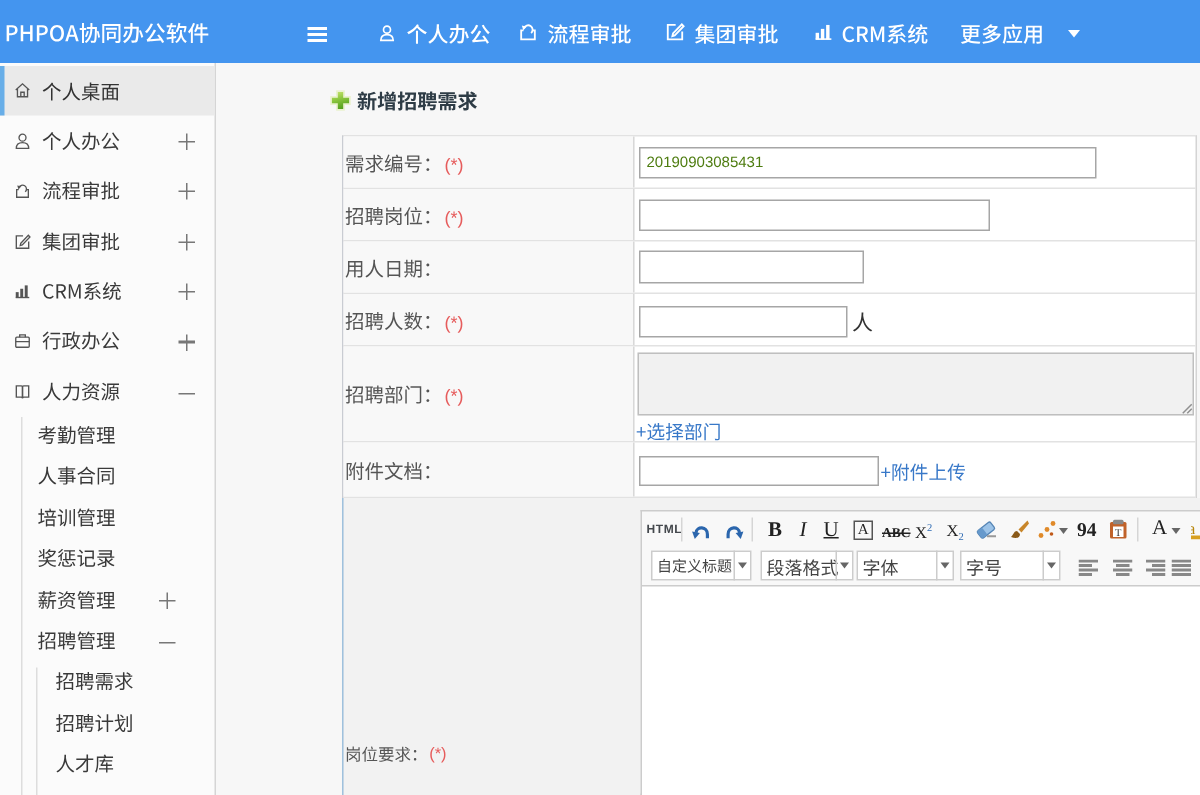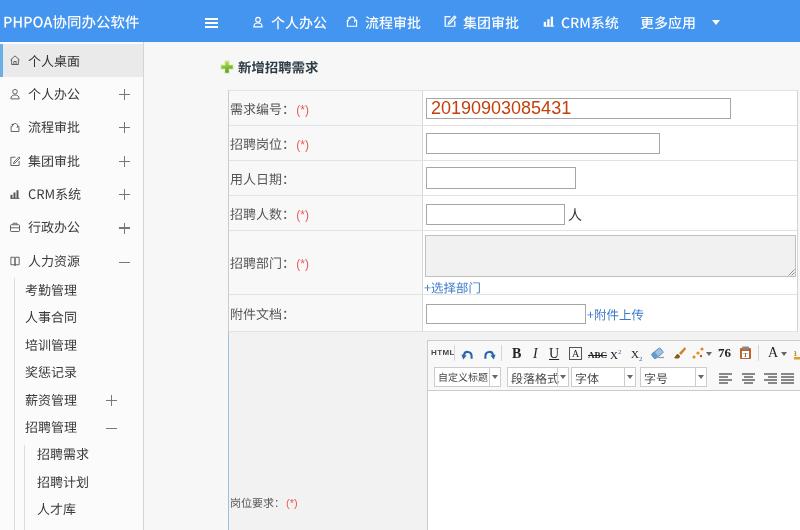--- a/index.html
+++ b/index.html
@@ -1,15 +1,15 @@
 <!DOCTYPE html>
 <html><head><meta charset="utf-8"><style>*{margin:0;padding:0;box-sizing:border-box}
 html,body{width:800px;height:530px;overflow:hidden;font-family:"Liberation Sans",sans-serif;background:#f7f7f7;position:relative}
 .abs{position:absolute}
-input.f{position:absolute;border:1px solid #a6a6a6;background:#fff;font-family:"Liberation Sans",sans-serif;font-size:18px;color:#c2410c;padding:0 4px}
+input.f{position:absolute;border:1px solid #a6a6a6;background:#fff;font-family:"Liberation Sans",sans-serif;font-size:10px;color:#4d7c0f;padding:0 4px}
 .sep{position:absolute;width:1px;height:16px;background:#d5d5d5;top:345px}
 .car{position:absolute;width:0;height:0;border-left:4px solid transparent;border-right:4px solid transparent;border-top:5px solid #fff}
 .car2{position:absolute;width:0;height:0;border-left:3px solid transparent;border-right:3px solid transparent;border-top:4px solid #666}
 </style></head><body>
 <div class="abs" style="left:0;top:0;width:800px;height:42px;background:#4495ef"></div>
 <div style="position:absolute;left:3.0px;top:12.6px;"><svg width="136.5" height="20.3" viewBox="0 0 136.5 20.3" fill="#fff">
       <g transform="translate(0,14.50) scale(0.014500,-0.014500)">
         <use href="#g0" x="0"></use>
         <use href="#g1" x="648"></use>
         <use href="#g0" x="1389"></use>
@@ -453,21 +453,21 @@
     <path d="M12 1 L6 7 L8 9 L13 3 Z" fill="#c8862a"></path>
     <path d="M5 8 C3 8 3 10 1 12 C4 13 7 13 7 10 Z" fill="#8a5a1a"></path>
   </svg>
 <svg class="abs" style="left:691px;top:346px" width="14" height="14" viewBox="0 0 14 14" fill="#e08a2a">
     <circle cx="3" cy="11" r="1.6"></circle>
     <circle cx="7" cy="7" r="1.6"></circle>
     <circle cx="11" cy="3" r="1.6"></circle>
     <circle cx="10" cy="10" r="1.2" fill="#c05a1a"></circle>
   </svg>
 <div class="car2" style="left:706px;top:352px"></div>
-<div class="abs" style="left:718px;top:345px;font-family:'Liberation Serif',serif;font-size:13px;font-weight:bold;color:#222">76</div>
+<div class="abs" style="left:718px;top:345px;font-family:'Liberation Serif',serif;font-size:13px;font-weight:bold;color:#222">94</div>
 <svg class="abs" style="left:739px;top:346px" width="13" height="14" viewBox="0 0 13 14">
     <rect x="1" y="2" width="11" height="11" rx="1" fill="#c0622a"></rect>
     <rect x="3" y="0.5" width="7" height="3" rx="1" fill="#888"></rect>
     <rect x="3" y="5" width="7" height="7" fill="#fff"></rect>
     <text x="6.5" y="11" font-size="7" text-anchor="middle" fill="#333" font-family="Liberation Serif">T</text>
   </svg>
 <div class="sep" style="left:758px"></div>
 <div class="abs" style="left:768px;top:345px;font-family:'Liberation Serif',serif;font-size:14px;color:#222">A</div>
 <div class="car2" style="left:781px;top:352px"></div>
 <svg class="abs" style="left:794px;top:346px" width="6" height="14" viewBox="0 0 6 14">

